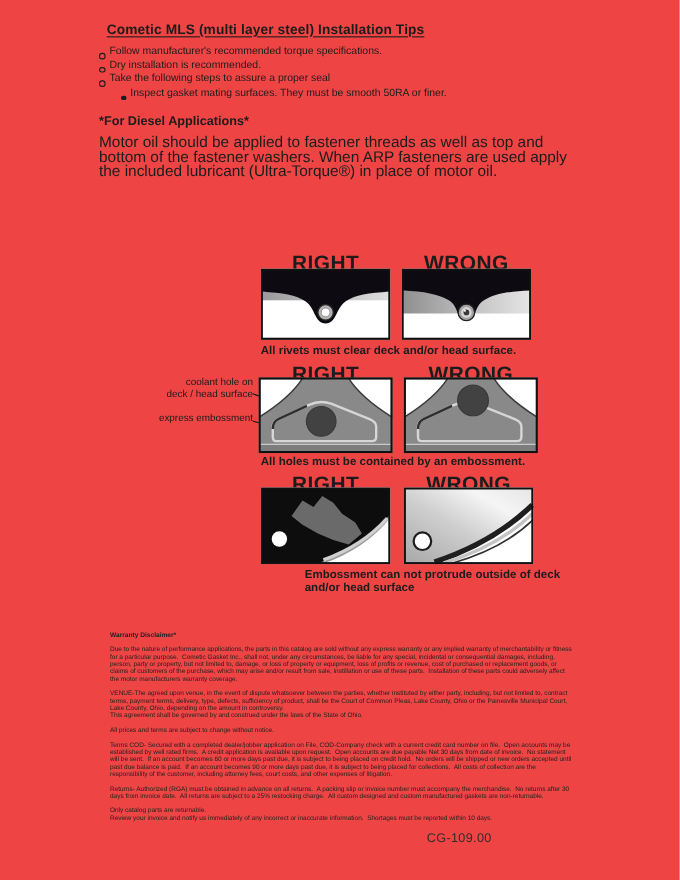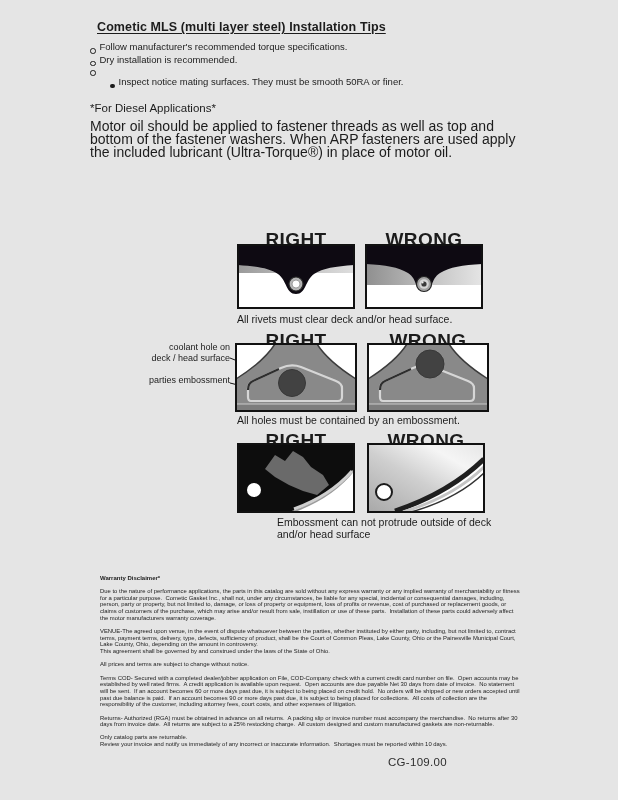--- a/index.html
+++ b/index.html
@@ -1,38 +1,38 @@
 <!DOCTYPE html>
 <html><head>
 <meta charset="utf-8">
 <style>
   html,body{margin:0;padding:0;background:#ffffff;}
   .page{
-    position:relative;width:618px;height:800px;background:#e5e5e5;
+    position:relative;width:618px;height:800px;background:#ef4444;
     font-family:"Liberation Sans","DejaVu Sans",sans-serif;color:#1c1c1c;
     overflow:hidden;
   }
   
   .intro{position:absolute;left:90px;top:20px;width:445px;}
   .doc-title{
     font-size:12.5px;font-weight:bold;margin:0 0 7px 7px;
     text-decoration:underline;text-underline-offset:2px;letter-spacing:.1px;
   }
   .bullet-row{display:flex;align-items:flex-end;font-size:9.5px;line-height:12.5px;}
   .marker-open{flex:0 0 auto;width:3.5px;height:3.5px;border:1px solid #1c1c1c;border-radius:50%;margin:4px 4px 0 0;}
   .marker-filled{flex:0 0 auto;width:4.5px;height:4.5px;background:#1c1c1c;border-radius:50%;margin:4px 4px 0 0;}
   .sub{margin-left:20px;}
   
-  .diesel-heading{font-size:11.5px;font-weight:normal;margin:14px 0 6px 0;}
+  .diesel-heading{font-size:11.5px;font-weight:bold;margin:14px 0 6px 0;}
   .intro p.body{font-size:14px;line-height:13px;margin:0 0 9px 0;max-width:434px;}
   
   .abs{position:absolute;}
   .rw-label{position:absolute;font-size:19px;font-weight:bold;letter-spacing:.4px;text-align:center;}
   .panel{position:absolute;display:block;}
-  .caption{position:absolute;font-size:10.5px;font-weight:normal;line-height:12px;white-space:pre-line;}
+  .caption{position:absolute;font-size:10.5px;font-weight:bold;line-height:12px;white-space:pre-line;}
   .anno{position:absolute;font-size:9px;line-height:10.5px;text-align:right;white-space:pre-line;}
   
   .fine{position:absolute;left:100px;top:575px;width:420px;color:#222;}
   .fine h4{font-size:6px;margin:0 0 7px 0;}
   .fine p{font-size:5.9px;line-height:6.7px;margin:0 0 6.5px 0;white-space:pre-wrap;}
   
   .footer-code{position:absolute;left:388px;top:756px;font-size:11.5px;color:#2e2e2e;letter-spacing:.3px;}
 </style>
 </head>
 <body>
@@ -45,24 +45,25 @@
     <div class="bullet-row">
       <span class="marker-open"></span>
       <span>Follow manufacturer's recommended torque specifications.</span>
     </div>
     <div class="bullet-row">
       <span class="marker-open"></span>
       <span>Dry installation is recommended.</span>
     </div>
     <div class="bullet-row">
       <span class="marker-open"></span>
+      <span>Take the following steps to assure a proper seal</span>
     </div>
     <div class="bullet-row sub">
       <span class="marker-filled"></span>
-      <span>Inspect notice mating surfaces.  They must be smooth 50RA or finer.</span>
+      <span>Inspect gasket mating surfaces.  They must be smooth 50RA or finer.</span>
     </div>
 
     <h2 class="diesel-heading">*For Diesel Applications*</h2>
     <p class="body">Motor oil should be applied to fastener threads as well as top and bottom of the fastener washers. When ARP fasteners are used apply the included lubricant (Ultra-Torque®) in place of motor oil.</p>
   </div>
 
   <div class="rw-label" style="left:237px;top:229px;width:118px;">RIGHT</div>
   <div class="rw-label" style="left:365px;top:229px;width:118px;">WRONG</div>
 
   <svg class="panel" style="left:237px;top:244px;" width="118" height="65" viewBox="0 0 118 65">
@@ -103,21 +104,21 @@
     <rect x="1" y="1" width="116" height="63" fill="none" stroke="#111" stroke-width="2"></rect>
   </svg>
 
   <div class="caption" style="left:237px;top:313px;width:280px;">All rivets must clear deck and/or head surface.</div>
 
   <div class="rw-label" style="left:235px;top:330px;width:122px;">RIGHT</div>
   <div class="rw-label" style="left:367px;top:330px;width:122px;">WRONG</div>
 
   <div class="anno" style="left:95px;top:342px;width:135px;">coolant hole on
 deck / head surface</div>
-  <div class="anno" style="left:95px;top:375px;width:135px;">parties embossment</div>
+  <div class="anno" style="left:95px;top:375px;width:135px;">express embossment</div>
   <svg class="abs" style="left:228px;top:354px;" width="70" height="40" viewBox="0 0 70 40">
     <line x1="2" y1="4" x2="62" y2="28" stroke="#111" stroke-width="1"></line>
     <line x1="2" y1="29" x2="34" y2="37" stroke="#111" stroke-width="1"></line>
   </svg>
 
   <svg class="panel" style="left:235px;top:343px;" width="122" height="69" viewBox="0 0 122 69">
     <rect x="0" y="0" width="122" height="69" fill="#898989"></rect>
     <rect x="1" y="61" width="120" height="7" fill="#7d7d7d"></rect>
     <line x1="1" y1="61" x2="121" y2="61" stroke="#c9c9c9" stroke-width="1"></line>
     <path d="M1,1 L40,1 C33,12 20,24 1,36 Z" fill="#ffffff" stroke="#3c3c3c" stroke-width="1.4"></path>

